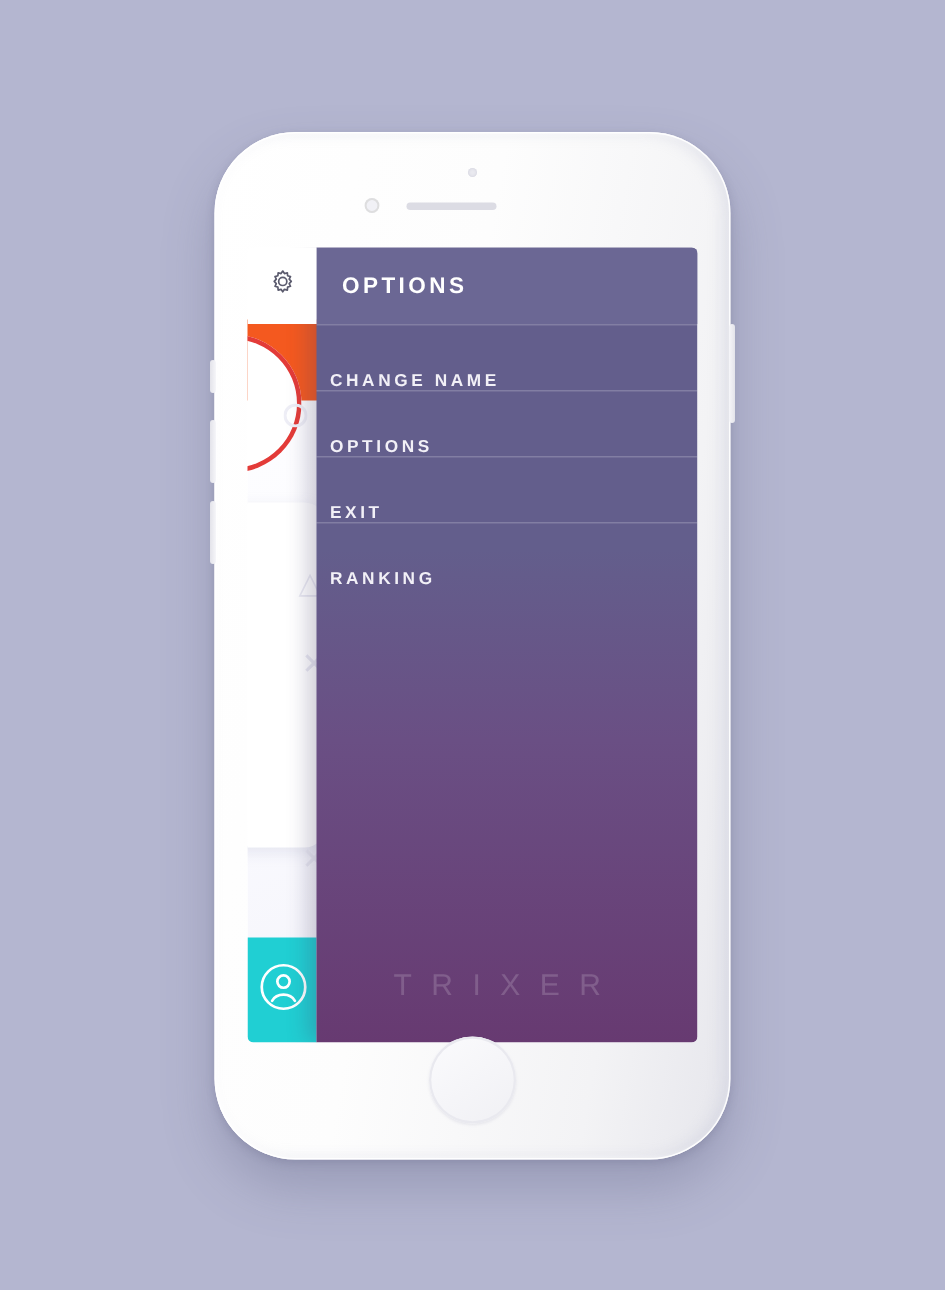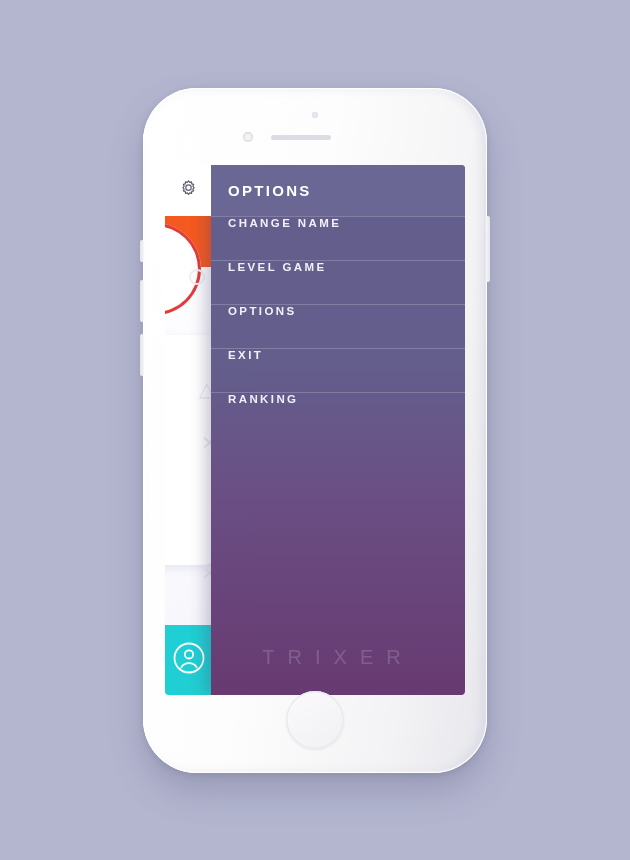--- a/index.html
+++ b/index.html
@@ -164,22 +164,22 @@
     font-size: 15px;
     font-weight: 700;
     letter-spacing: 2.3px;
   }
   #menu-list {
     flex: 0 0 auto;
   }
   .menu-row {
     height: 44px;
     display: flex;
-    align-items: flex-start;
-    padding-left: 17px;
+    align-items: flex-end;
+    padding-left: 9px;
     border-top: 1px solid rgba(255,255,255,0.20);
     box-sizing: border-box;
     cursor: pointer;
   }
   .menu-row-label {
     color: #f2f0f7;
     font-size: 11.5px;
     font-weight: 700;
     letter-spacing: 2.4px;
   }
@@ -252,23 +252,20 @@
 
     <div id="options-drawer">
 
       <div id="options-header">
         <div id="options-title">OPTIONS</div>
       </div>
 
       <div id="menu-list">
         <div class="menu-row">
           <span class="menu-row-label">CHANGE NAME</span>
-        </div>
-        <div class="menu-row">
-          <span class="menu-row-label">LEVEL GAME</span>
         </div>
         <div class="menu-row">
           <span class="menu-row-label">OPTIONS</span>
         </div>
         <div class="menu-row">
           <span class="menu-row-label">EXIT</span>
         </div>
         <div class="menu-row">
           <span class="menu-row-label">RANKING</span>
         </div>

